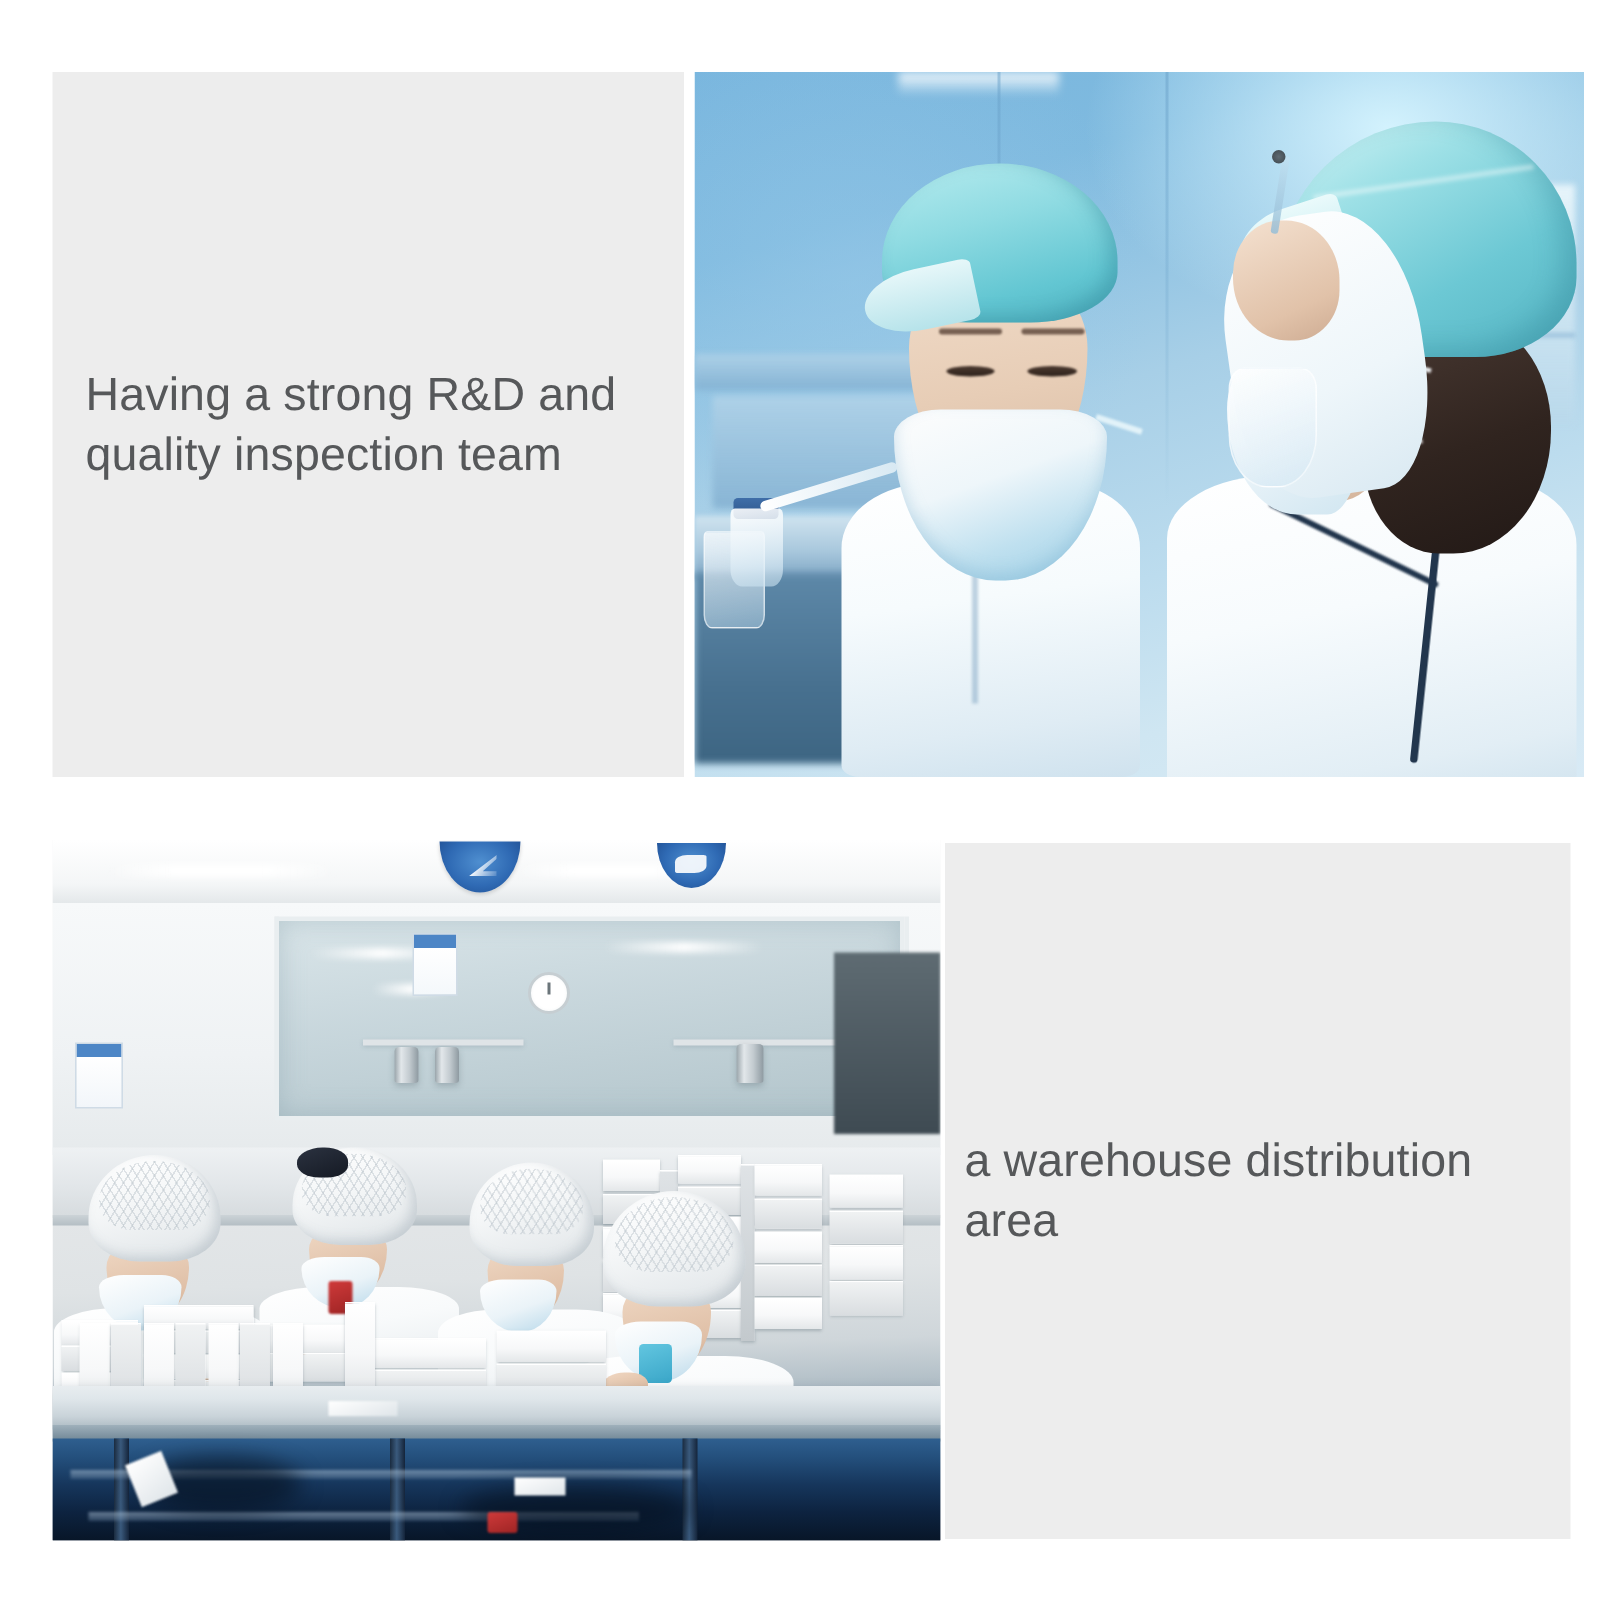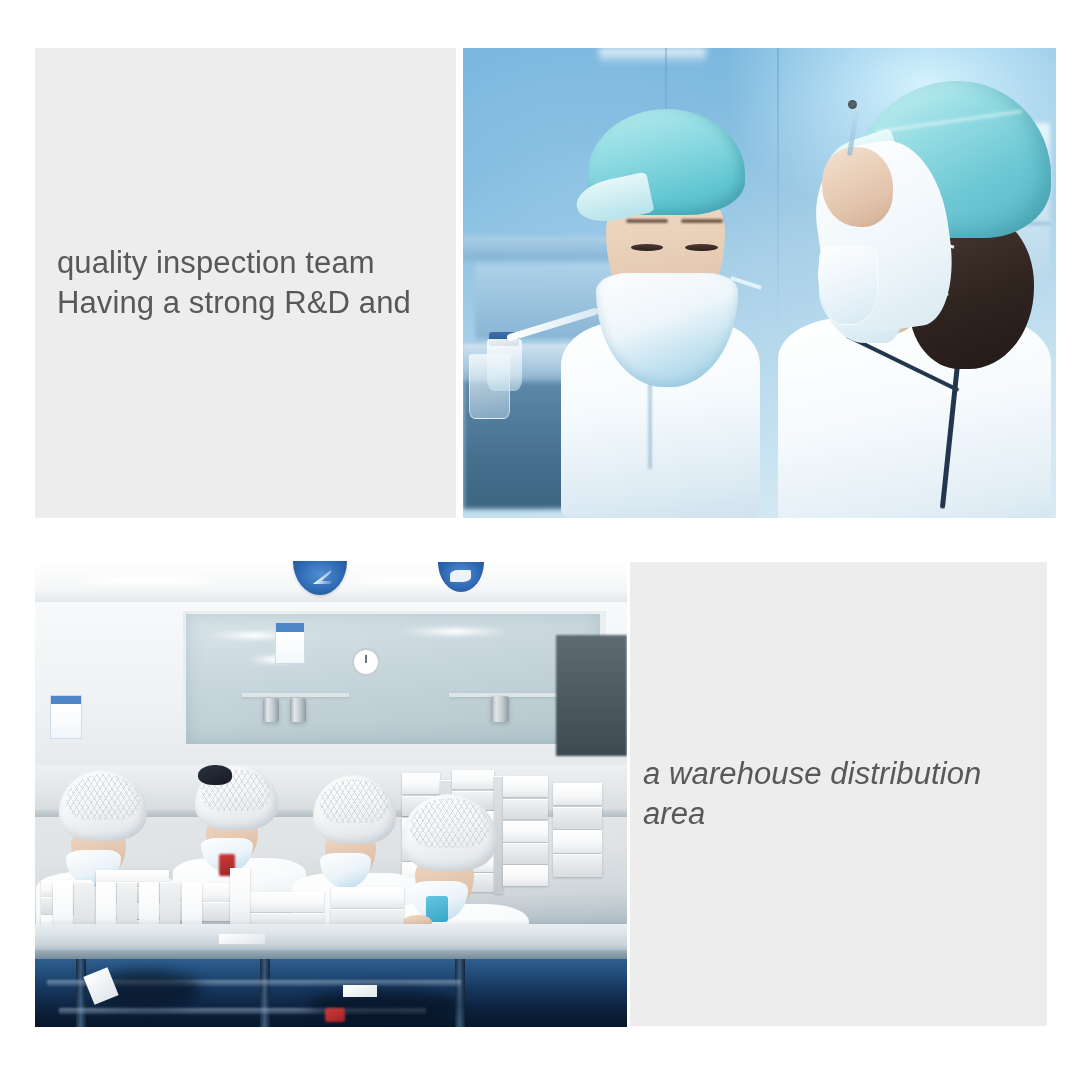--- a/index.html
+++ b/index.html
@@ -38,21 +38,21 @@
     font-weight: 400;
     white-space: pre-line;
   }
 
   
   #panel-text-rd   { left: 35px;  top: 48px;  width: 421px; height: 470px; padding-left: 22px; }
   #panel-photo-lab { left: 463px; top: 48px;  width: 593px; height: 470px; }
 
   
   #panel-photo-wh   { left: 35px;  top: 560px; width: 592px; height: 467px; }
-  #panel-text-wh    { left: 630px; top: 562px; width: 417px; height: 464px; padding-left: 13px; font-style: italic; }
+  #panel-text-wh    { left: 630px; top: 562px; width: 417px; height: 464px; padding-left: 13px; }
 
   
   .photo { position: relative; width: 100%; height: 100%; }
 
   #lab-photo {
     background:
       radial-gradient(ellipse 55% 48% at 78% 8%, rgba(215,245,255,.95) 0%, rgba(150,210,240,0) 62%),
       radial-gradient(ellipse 48% 55% at 18% 30%, rgba(150,200,232,.55) 0%, rgba(120,175,215,0) 70%),
       linear-gradient(163deg, #79b6de 0%, #7fbadf 20%, #a7cfe7 45%, #bcdcee 66%, #cfe6f2 82%, #d8eaf5 100%);
   }
@@ -475,22 +475,22 @@
     border-radius: 50% 46% 40% 44%;
   }
 </style>
 </head>
 <body>
 
 <div id="page">
 
   <div class="panel gray-panel" id="panel-text-rd">
     <div>
+      <div class="caption">Having a strong R&amp;D and</div>
       <div class="caption">quality inspection team</div>
-      <div class="caption">Having a strong R&amp;D and</div>
     </div>
   </div>
 
   <div class="panel" id="panel-photo-lab">
     <div class="photo" id="lab-photo">
 
       <div class="lab-ceil"></div>
       <div class="lab-wall-seam" style="left:34%"></div>
       <div class="lab-wall-seam" style="left:53%"></div>
 

